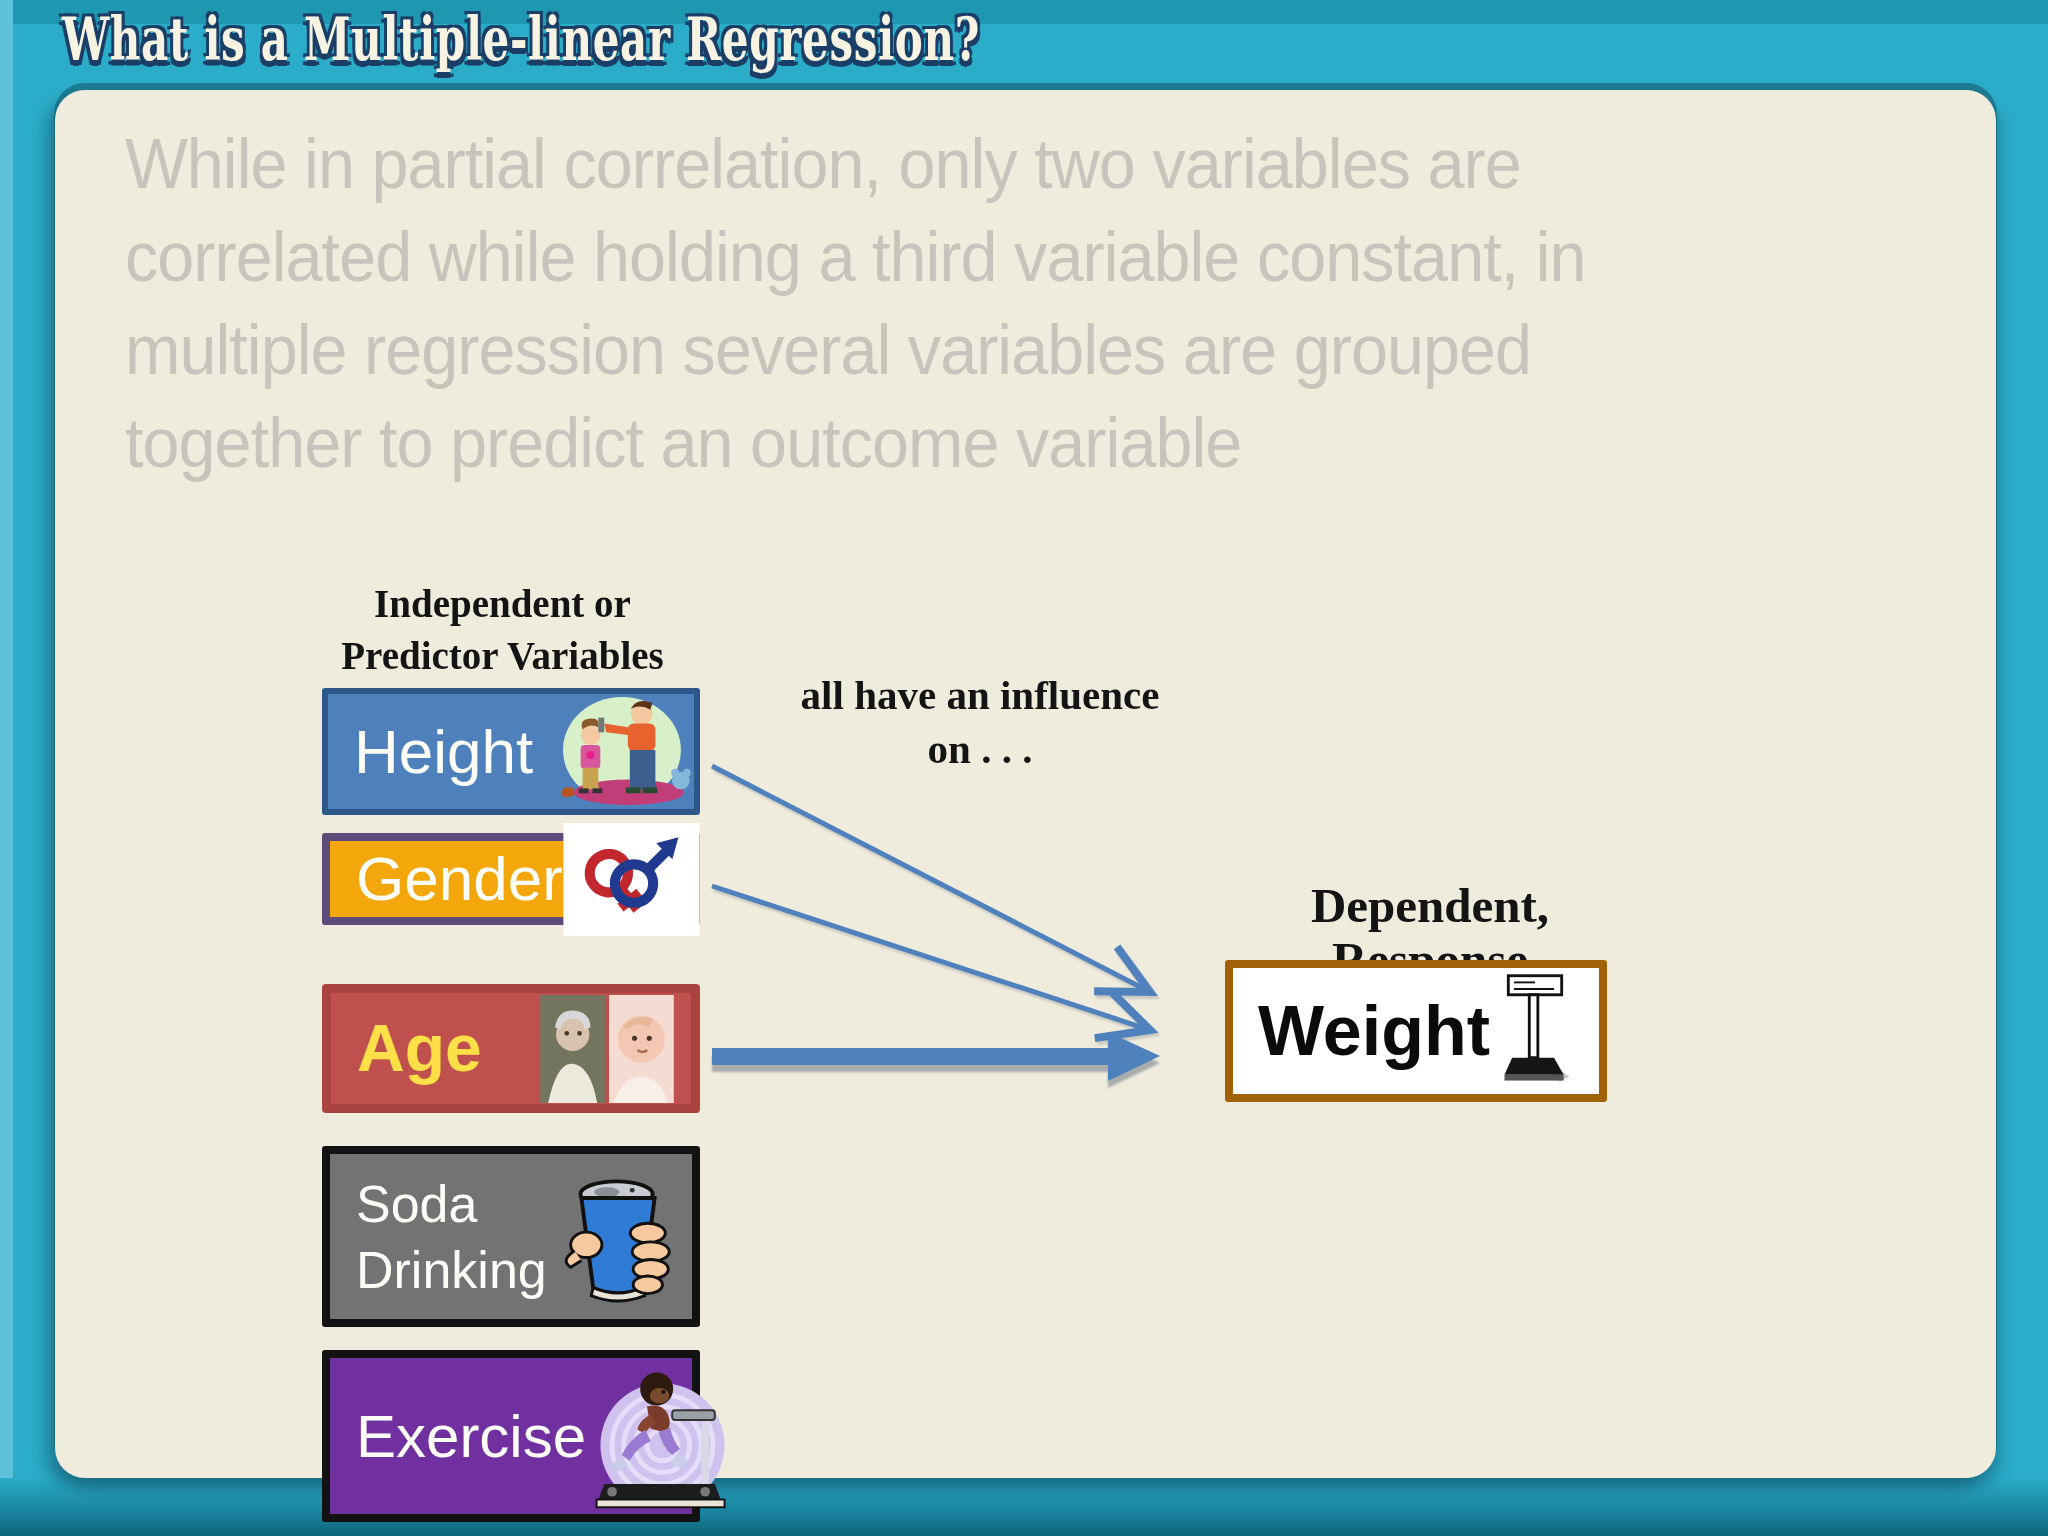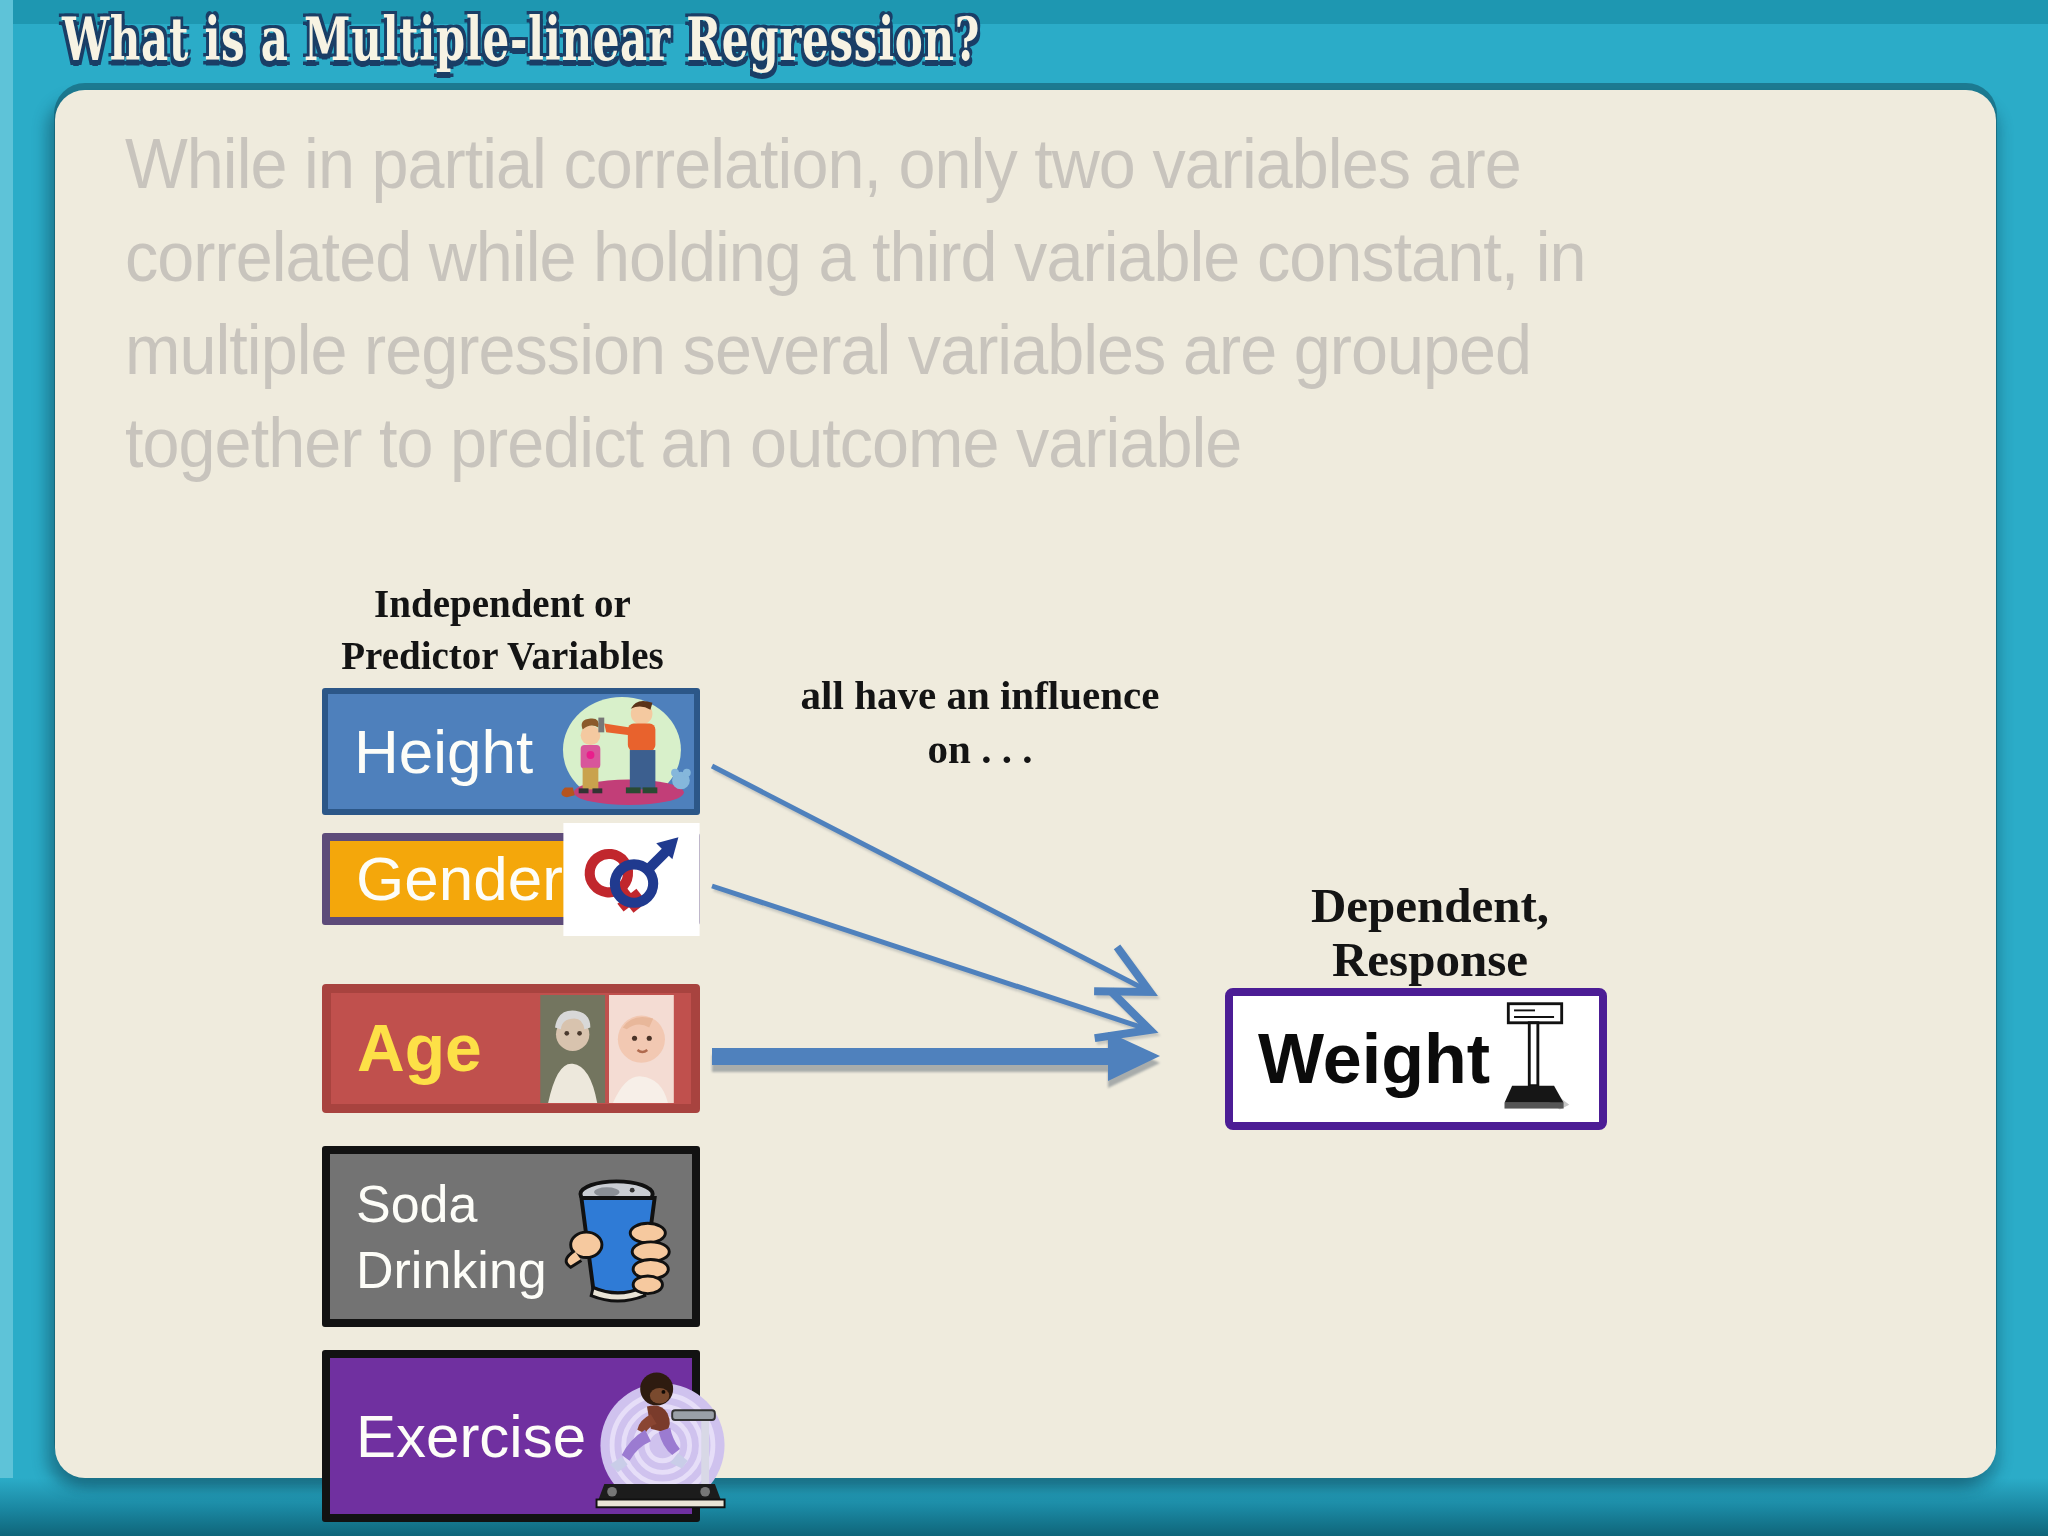--- a/index.html
+++ b/index.html
@@ -45,22 +45,22 @@
   }
   .pbox-label{color:#FDFDF8;font-size:62px;line-height:1.05;}
   .pbox-label.dark{color:#fde047;font-weight:700;font-size:66px;}
   .pbox-label.two-line{font-size:52px;line-height:66px;}
   .box-height{top:688px;height:127px;background:#4E80BC;border-width:6px;border-color:#2C5788;}
   .box-gender{top:833px;height:92px;background:#F4A70B;border-width:8px;border-color:#5D4B79;align-items:center;}
   .box-age{top:984px;height:129px;background:#C0504D;border-width:9px;border-color:#A8433F;border-radius:4px;}
   .box-soda{top:1146px;height:181px;background:#737373;border-width:8px;border-color:#121212;border-radius:3px;}
   .box-exercise{top:1350px;height:172px;background:#7030A0;border-width:8px;border-color:#121212;border-radius:3px;}
   .outcome-box{
-    position:absolute;left:1225px;top:988px;width:382px;height:142px;z-index:4;box-sizing:border-box;
-    background:#FFFFFF;border:8px solid #4c1d95;border-radius:8px;
+    position:absolute;left:1225px;top:960px;width:382px;height:142px;z-index:4;box-sizing:border-box;
+    background:#FFFFFF;border:8px solid #a16207;border-radius:3px;
     display:flex;align-items:center;justify-content:center;gap:6px;
   }
   .outcome-label{color:#0b0b0b;font-weight:700;font-size:70px;}
   .arrows{position:absolute;left:0;top:0;z-index:3;pointer-events:none;}
   .clip{flex:0 0 auto;}
 </style>
 </head>
 <body>
 
 <div class="slide">

